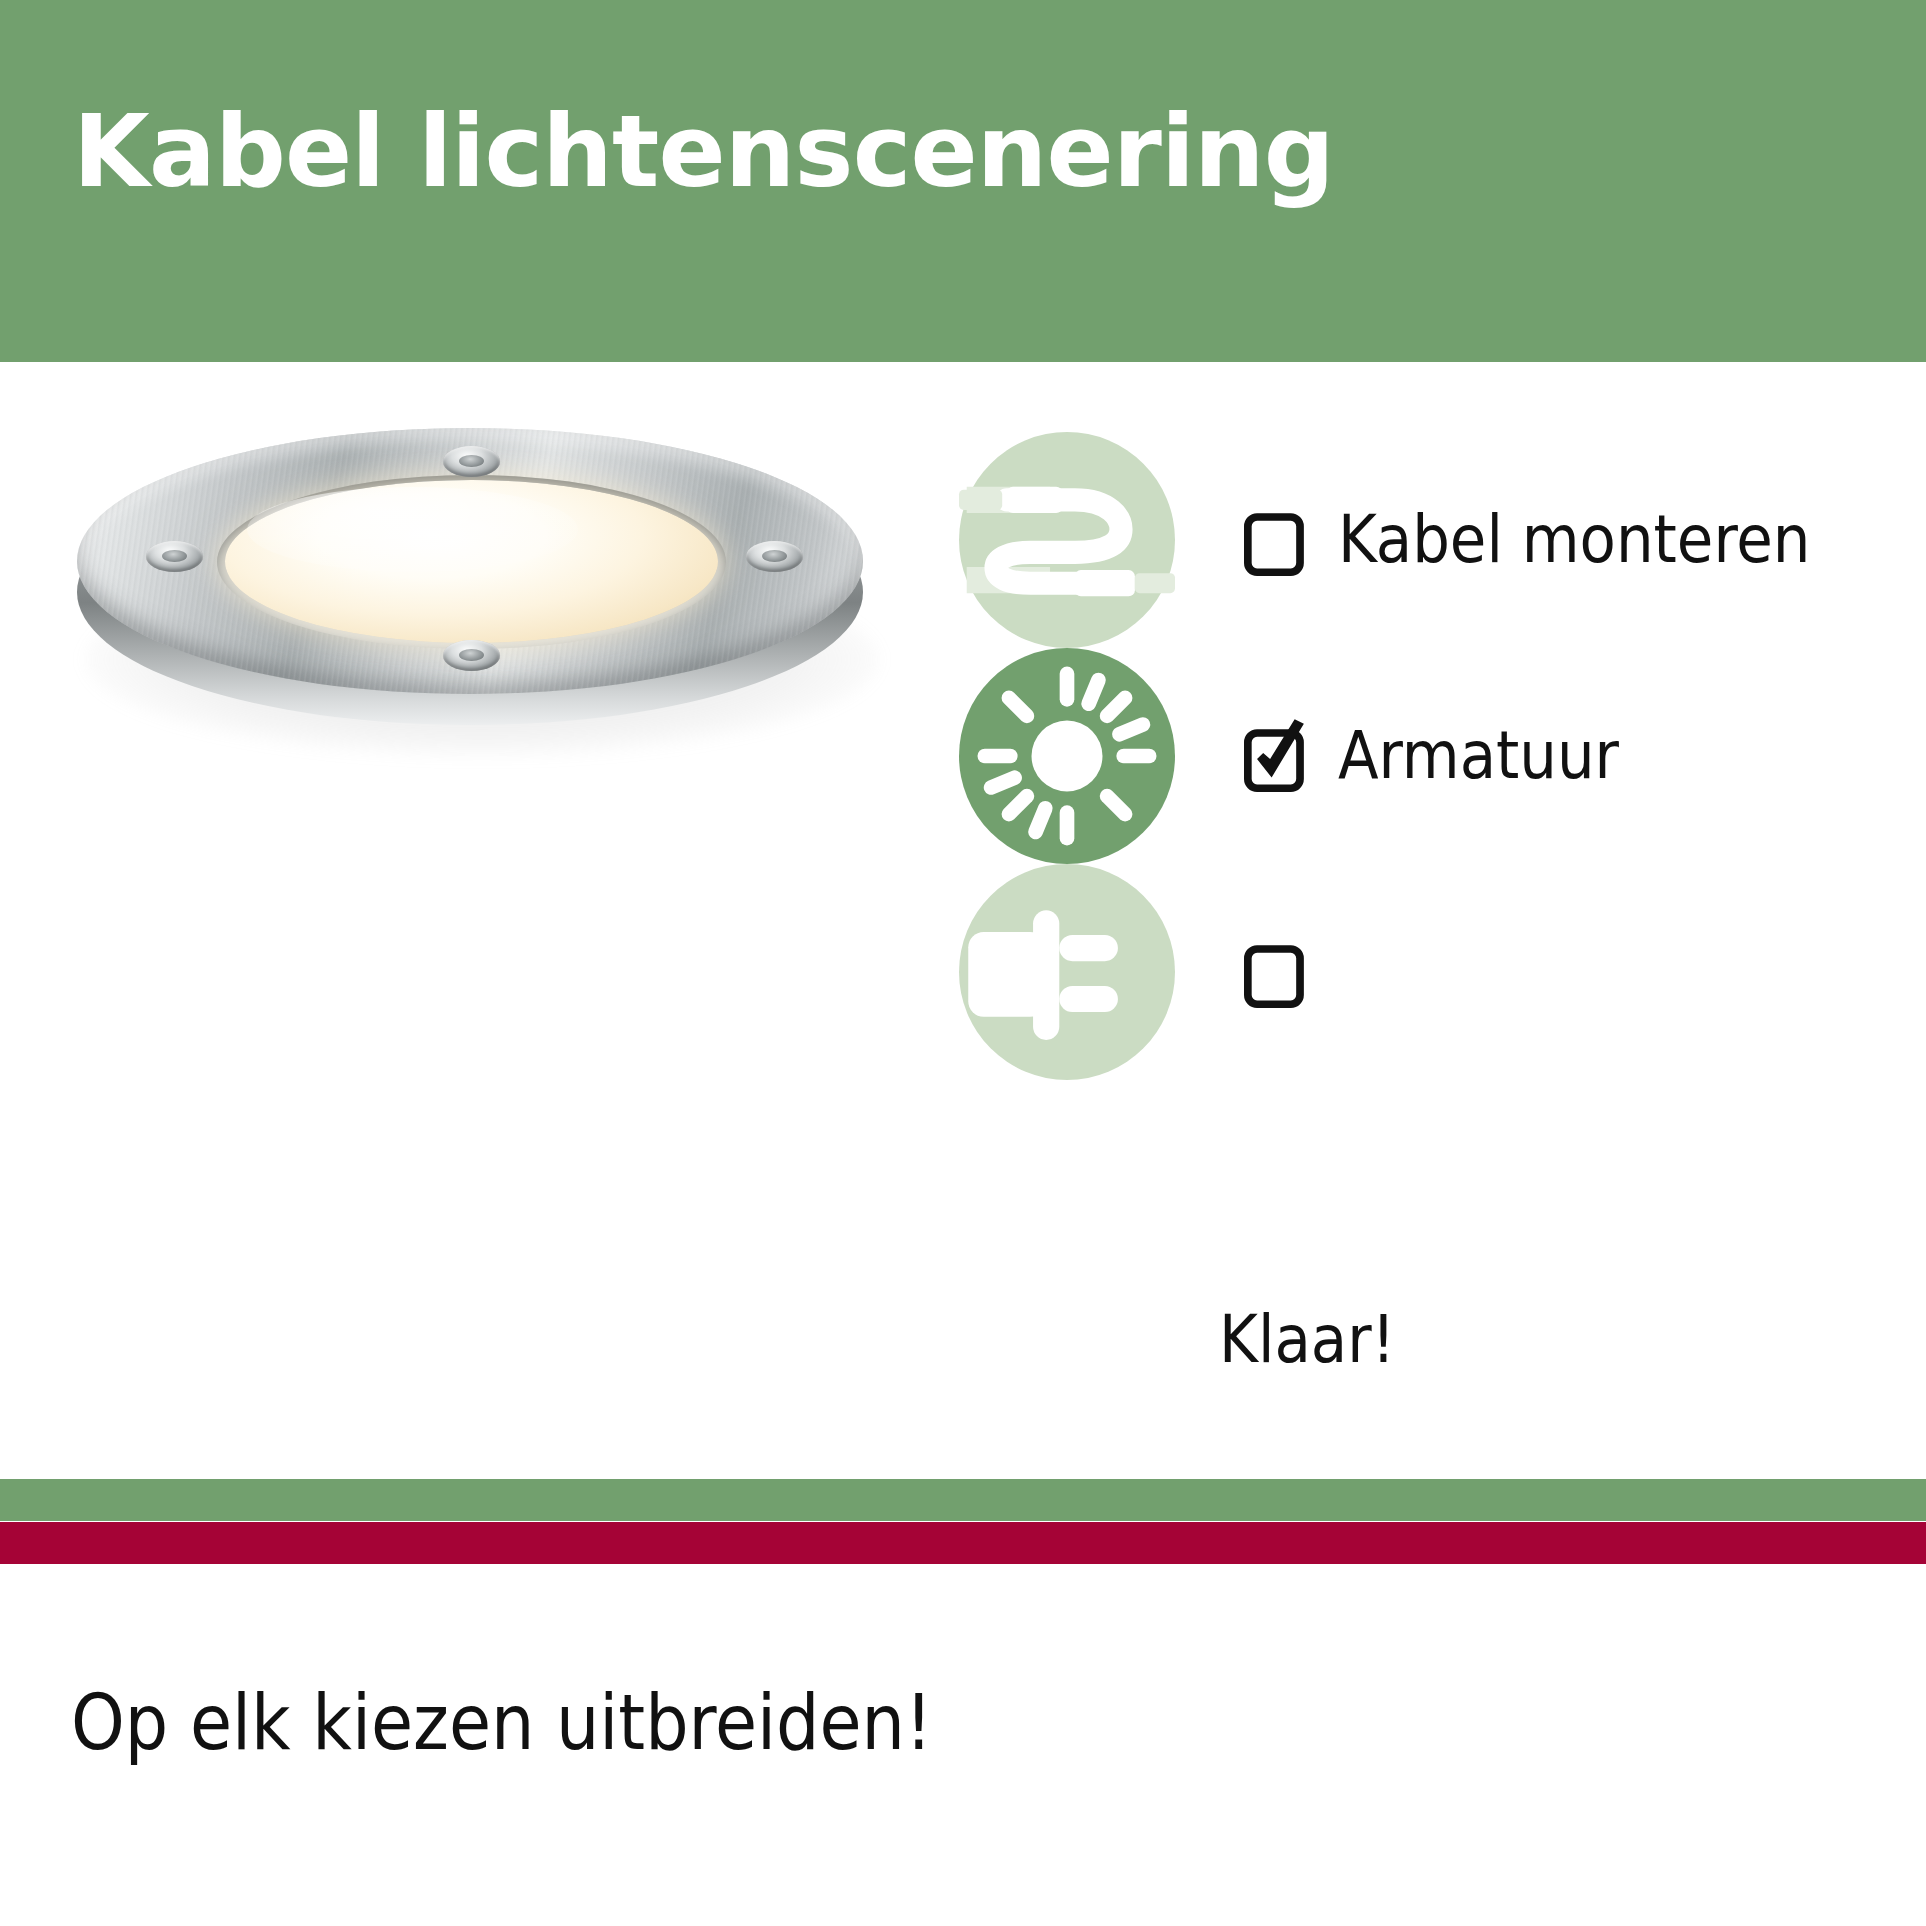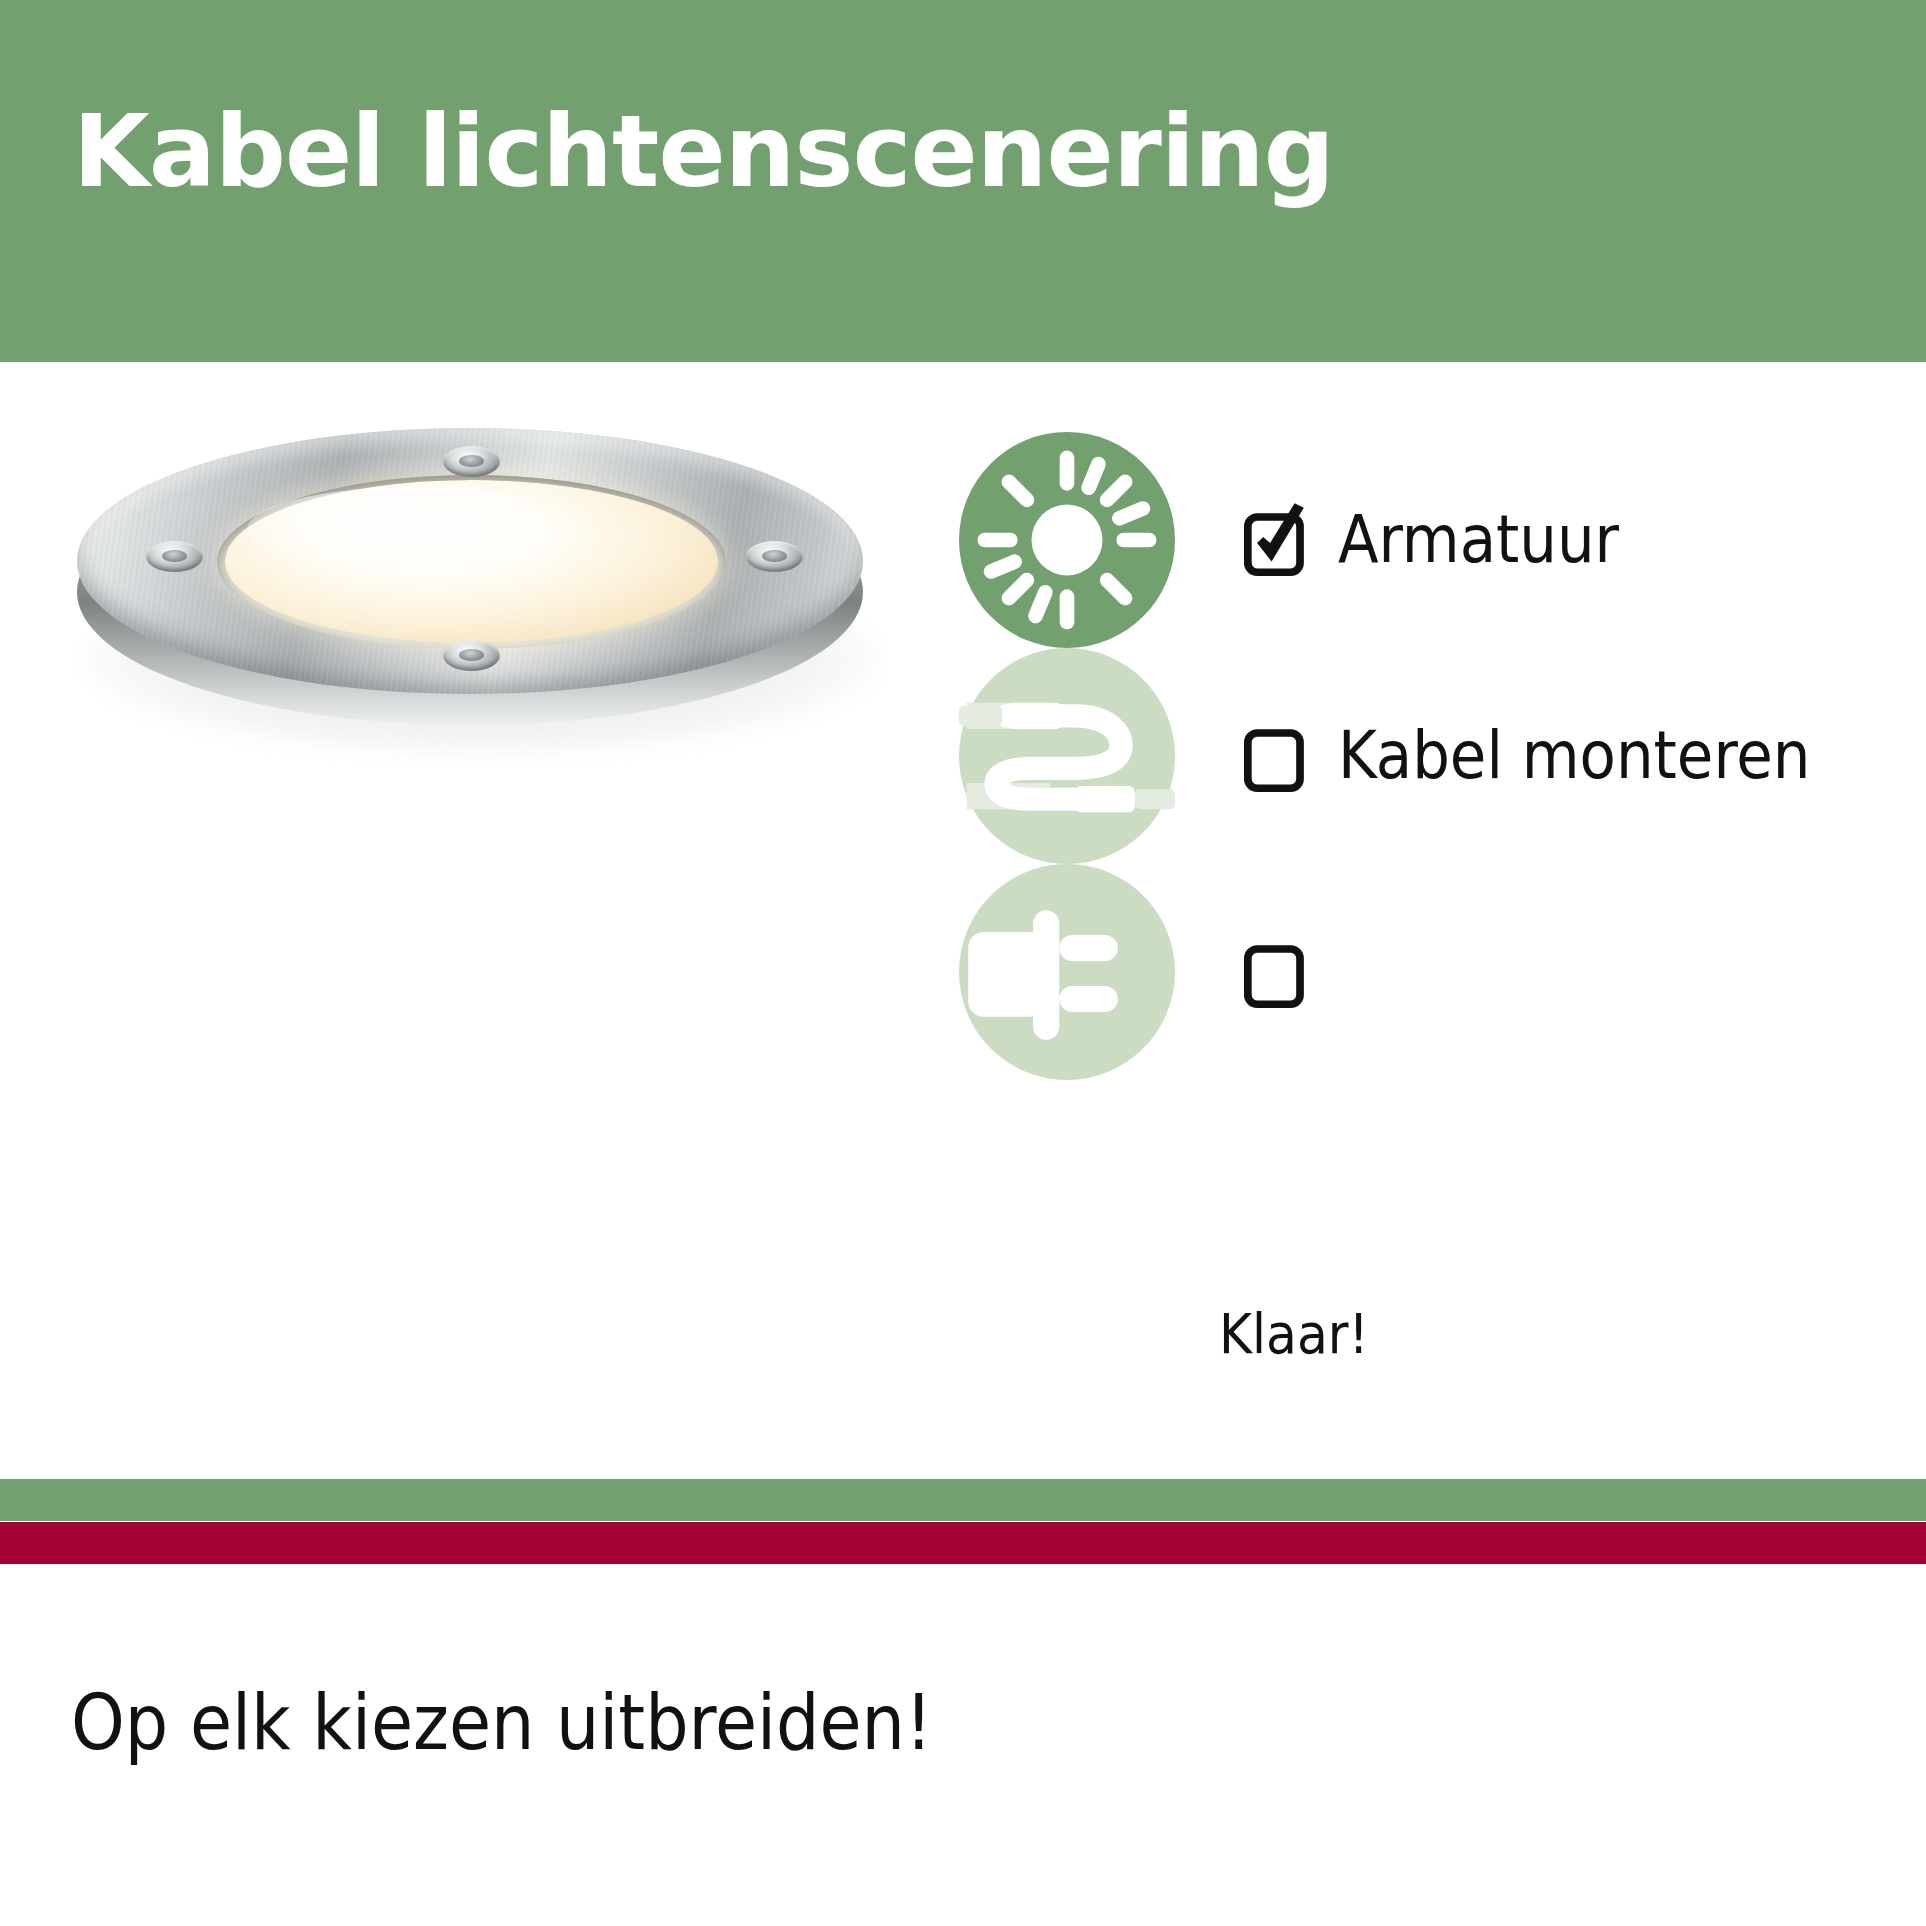--- a/index.html
+++ b/index.html
@@ -224,21 +224,21 @@
     line-height: 1.06;
     color: #111111;
     white-space: pre-line;
   }
 
   .klaar {
     position: absolute;
     left: 1219px;
     top: 1301px;
     font-family: "DejaVu Sans Condensed", "Liberation Sans Narrow", "Liberation Sans", sans-serif;
-    font-size: 56px;
+    font-size: 66px;
     color: #111111;
   }
 
   
   .footer-green {
     position: absolute;
     left: 0;
     top: 1479px;
     width: 1926px;
     height: 42px;
@@ -278,20 +278,40 @@
   <div class="inner-step"></div>
   <div class="diffuser"></div>
   <div class="diffuser-sheen"></div>
   <div class="screw screw-top"></div>
   <div class="screw screw-left"></div>
   <div class="screw screw-right"></div>
   <div class="screw screw-bottom"></div>
 </div>
 
 <div class="checklist">
+
+  <div class="check-row">
+    <div class="icon-badge light">
+      <svg viewBox="0 0 280 280">
+        <path d="M10 88 H118 M10 192 H118" stroke="#E3ECDE" stroke-width="34" stroke-linecap="butt" fill="none"></path>
+        <path d="M62 88 H150 C196 88 210 112 210 126 C210 142 196 156 150 156
+                 H92 C60 156 48 166 48 176 C48 188 62 196 92 196 H196" stroke="#ffffff" stroke-width="30" fill="none" stroke-linecap="round" stroke-linejoin="round"></path>
+        <rect x="62" y="71" width="72" height="34" rx="8" fill="#ffffff"></rect>
+        <rect x="150" y="179" width="78" height="34" rx="8" fill="#ffffff"></rect>
+        <rect x="228" y="183" width="52" height="26" rx="6" fill="#E3ECDE"></rect>
+        <rect x="0" y="75" width="56" height="26" rx="6" fill="#E3ECDE"></rect>
+      </svg>
+    </div>
+    <div class="checkbox-wrap">
+      <svg width="66" height="74" viewBox="0 0 86 96">
+        <rect x="5" y="18" width="68" height="72" rx="12" ry="12" fill="none" stroke="#111111" stroke-width="10"></rect>
+      </svg>
+    </div>
+    <div class="check-label">Kabel monteren</div>
+  </div>
 
   <div class="check-row">
     <div class="icon-badge dark">
       <svg viewBox="0 0 280 280">
         <circle cx="140" cy="140" r="46" fill="#ffffff"></circle>
         <g fill="#ffffff">
           <rect x="130.5" y="24" width="19" height="52" rx="9.5"></rect>
           <rect x="130.5" y="204" width="19" height="52" rx="9.5"></rect>
           <rect x="24" y="130.5" width="52" height="19" rx="9.5"></rect>
           <rect x="204" y="130.5" width="52" height="19" rx="9.5"></rect>
@@ -311,40 +331,20 @@
         <rect x="5" y="18" width="68" height="72" rx="12" ry="12" fill="none" stroke="#111111" stroke-width="10"></rect>
         <path d="M17 52 L36 76 L78 6 L66 0 L34 52 L25 44 Z" fill="#111111"></path>
       </svg>
     </div>
     <div class="check-label">Armatuur</div>
   </div>
 
   <div class="check-row">
     <div class="icon-badge light">
       <svg viewBox="0 0 280 280">
-        <path d="M10 88 H118 M10 192 H118" stroke="#E3ECDE" stroke-width="34" stroke-linecap="butt" fill="none"></path>
-        <path d="M62 88 H150 C196 88 210 112 210 126 C210 142 196 156 150 156
-                 H92 C60 156 48 166 48 176 C48 188 62 196 92 196 H196" stroke="#ffffff" stroke-width="30" fill="none" stroke-linecap="round" stroke-linejoin="round"></path>
-        <rect x="62" y="71" width="72" height="34" rx="8" fill="#ffffff"></rect>
-        <rect x="150" y="179" width="78" height="34" rx="8" fill="#ffffff"></rect>
-        <rect x="228" y="183" width="52" height="26" rx="6" fill="#E3ECDE"></rect>
-        <rect x="0" y="75" width="56" height="26" rx="6" fill="#E3ECDE"></rect>
-      </svg>
-    </div>
-    <div class="checkbox-wrap">
-      <svg width="66" height="74" viewBox="0 0 86 96">
-        <rect x="5" y="18" width="68" height="72" rx="12" ry="12" fill="none" stroke="#111111" stroke-width="10"></rect>
-      </svg>
-    </div>
-    <div class="check-label">Kabel monteren</div>
-  </div>
-
-  <div class="check-row">
-    <div class="icon-badge light">
-      <svg viewBox="0 0 280 280">
         <rect x="12" y="88" width="100" height="110" rx="20" fill="#ffffff"></rect>
         <rect x="96" y="60" width="34" height="168" rx="17" fill="#ffffff"></rect>
         <rect x="130" y="92" width="76" height="34" rx="17" fill="#ffffff"></rect>
         <rect x="130" y="158" width="76" height="34" rx="17" fill="#ffffff"></rect>
       </svg>
     </div>
     <div class="checkbox-wrap">
       <svg width="66" height="74" viewBox="0 0 86 96">
         <rect x="5" y="18" width="68" height="72" rx="12" ry="12" fill="none" stroke="#111111" stroke-width="10"></rect>
       </svg>

